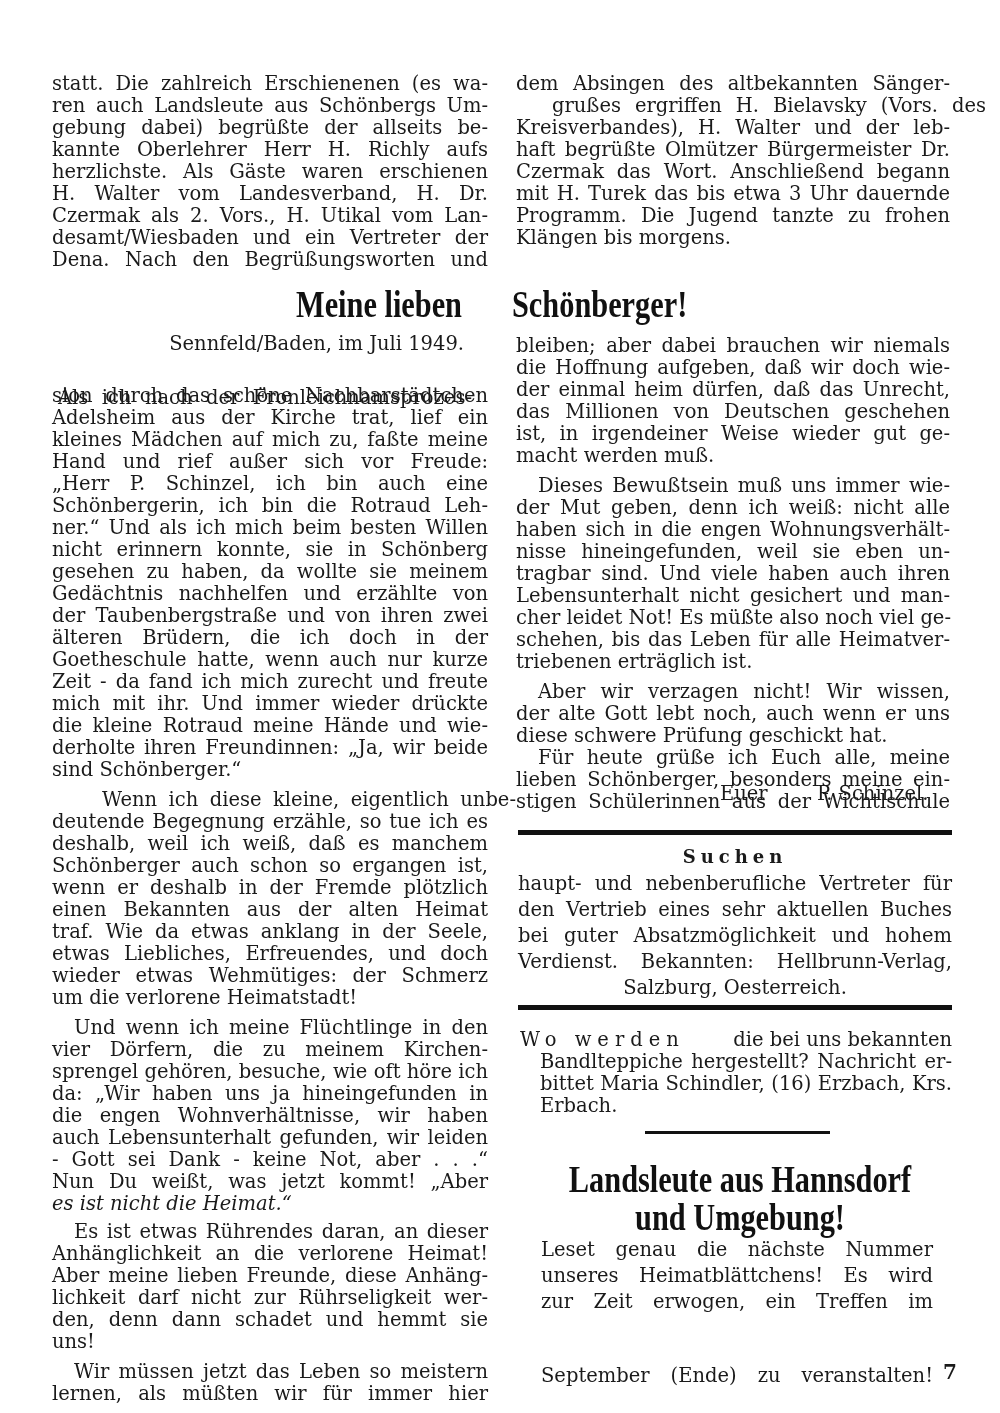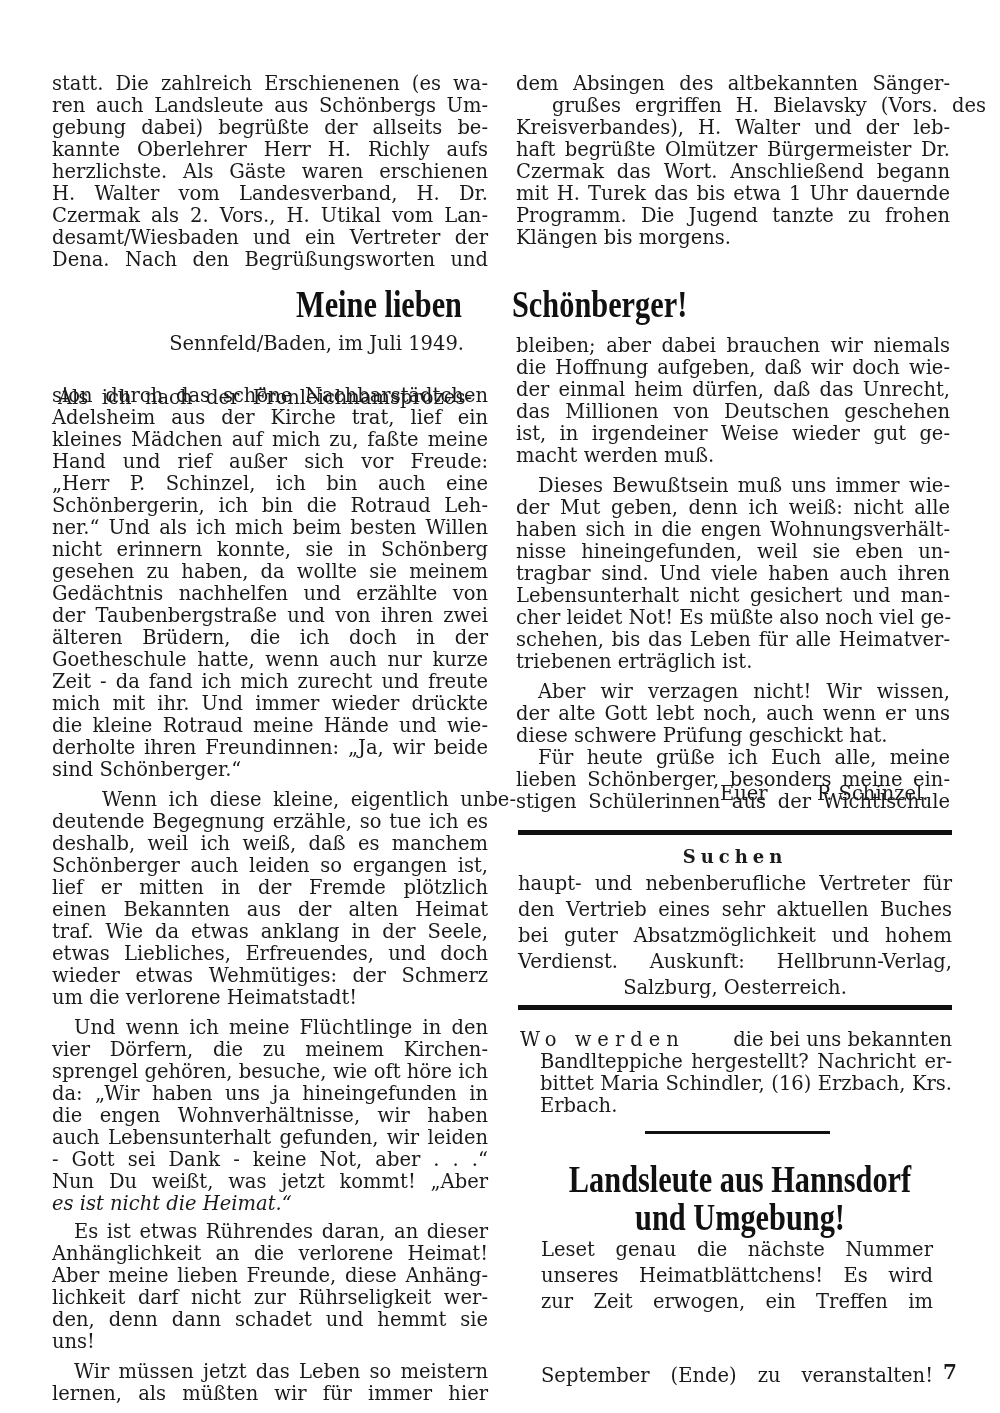--- a/index.html
+++ b/index.html
@@ -34,21 +34,21 @@
   <div class="line" style="top:154px; width:436px;">desamt/Wiesbaden und ein Vertreter der</div>
   <div class="line" style="top:176px; width:436px;">Dena. Nach den Begrüßungsworten und</div>
 </div>
 
 <div class="col" style="left:516px; top:72px; width:434px;">
   <div class="line" style="top:0;   width:434px;">dem Absingen des altbekannten Sänger-</div>
   <div class="line" style="top:22px; width:434px;margin-left:36px;">grußes ergriffen H. Bielavsky (Vors. des</div>
   <div class="line" style="top:44px; width:434px;">Kreisverbandes), H. Walter und der leb-</div>
   <div class="line" style="top:66px; width:434px;">haft begrüßte Olmützer Bürgermeister Dr.</div>
   <div class="line" style="top:88px; width:434px;">Czermak das Wort. Anschließend begann</div>
-  <div class="line" style="top:110px; width:434px;">mit H. Turek das bis etwa 1 Uhr dauernde</div>
+  <div class="line" style="top:110px; width:434px;">mit H. Turek das bis etwa 3 Uhr dauernde</div>
   <div class="line" style="top:132px; width:434px;">Programm. Die Jugend tanzte zu frohen</div>
   <div class="line last" style="top:154px; width:434px;">Klängen bis morgens.</div>
 </div>
 
 <div class="headline" style="left:296px; top:284px;">Meine lieben</div>
 <div class="headline" style="left:512px; top:284px;">Schönberger!</div>
 
 <div class="col" style="left:52px; top:332px; width:436px;">
   <div class="line right" style="top:0; width:412px;">Sennfeld/Baden, im Juli 1949.</div>
   <div class="line" style="top:30px; left:6px; width:414px;margin-top:24px;">Als ich nach der Fronleichnamsprozes-</div>
@@ -67,22 +67,22 @@
   <div class="line" style="top:316px; width:436px;">Goetheschule hatte, wenn auch nur kurze</div>
   <div class="line" style="top:338px; width:436px;">Zeit - da fand ich mich zurecht und freute</div>
   <div class="line" style="top:360px; width:436px;">mich mit ihr. Und immer wieder drückte</div>
   <div class="line" style="top:382px; width:436px;">die kleine Rotraud meine Hände und wie-</div>
   <div class="line" style="top:404px; width:436px;">derholte ihren Freundinnen: „Ja, wir beide</div>
   <div class="line last" style="top:426px; width:436px;">sind Schönberger.“</div>
 
   <div class="line" style="top:456px; left:22px; width:414px;margin-left:28px;">Wenn ich diese kleine, eigentlich unbe-</div>
   <div class="line" style="top:478px; width:436px;">deutende Begegnung erzähle, so tue ich es</div>
   <div class="line" style="top:500px; width:436px;">deshalb, weil ich weiß, daß es manchem</div>
-  <div class="line" style="top:522px; width:436px;">Schönberger auch leiden so ergangen ist,</div>
-  <div class="line" style="top:544px; width:436px;">lief er mitten in der Fremde plötzlich</div>
+  <div class="line" style="top:522px; width:436px;">Schönberger auch schon so ergangen ist,</div>
+  <div class="line" style="top:544px; width:436px;">wenn er deshalb in der Fremde plötzlich</div>
   <div class="line" style="top:566px; width:436px;">einen Bekannten aus der alten Heimat</div>
   <div class="line" style="top:588px; width:436px;">traf. Wie da etwas anklang in der Seele,</div>
   <div class="line" style="top:610px; width:436px;">etwas Liebliches, Erfreuendes, und doch</div>
   <div class="line" style="top:632px; width:436px;">wieder etwas Wehmütiges: der Schmerz</div>
   <div class="line last" style="top:654px; width:436px;">um die verlorene Heimatstadt!</div>
 
   <div class="line" style="top:684px; left:22px; width:414px;">Und wenn ich meine Flüchtlinge in den</div>
   <div class="line" style="top:706px; width:436px;">vier Dörfern, die zu meinem Kirchen-</div>
   <div class="line" style="top:728px; width:436px;">sprengel gehören, besuche, wie oft höre ich</div>
   <div class="line" style="top:750px; width:436px;">da: „Wir haben uns ja hineingefunden in</div>
@@ -133,21 +133,21 @@
 
 <div class="line last" style="left:720px; top:782px; width:60px;">Euer</div>
 <div class="line last" style="left:817px; top:782px; width:120px;">P. Schinzel.</div>
 
 <div class="rule" style="left:518px; top:830px; width:434px; height:5px;"></div>
 <div class="subhead" style="left:518px; top:846px; width:434px;">Suchen</div>
 <div class="col" style="left:518px; top:872px; width:434px;">
   <div class="line" style="top:0;  width:434px;">haupt- und nebenberufliche Vertreter für</div>
   <div class="line" style="top:26px; width:434px;">den Vertrieb eines sehr aktuellen Buches</div>
   <div class="line" style="top:52px; width:434px;">bei guter Absatzmöglichkeit und hohem</div>
-  <div class="line" style="top:78px; width:434px;">Verdienst. Auskunft: Hellbrunn-Verlag,</div>
+  <div class="line" style="top:78px; width:434px;">Verdienst. Bekannten: Hellbrunn-Verlag,</div>
   <div class="line center" style="top:104px; width:434px;">Salzburg, Oesterreich.</div>
 </div>
 <div class="rule" style="left:518px; top:1005px; width:434px; height:5px;"></div>
 
 <div class="col" style="left:520px; top:1028px; width:432px;">
   <div class="line last" style="top:0; width:432px;">
     <span class="spaced">Wo werden</span>
     <span style="position:absolute; right:0;">die bei uns bekannten</span>
   </div>
   <div class="line" style="top:22px; left:20px; width:412px;">Bandlteppiche hergestellt? Nachricht er-</div>

